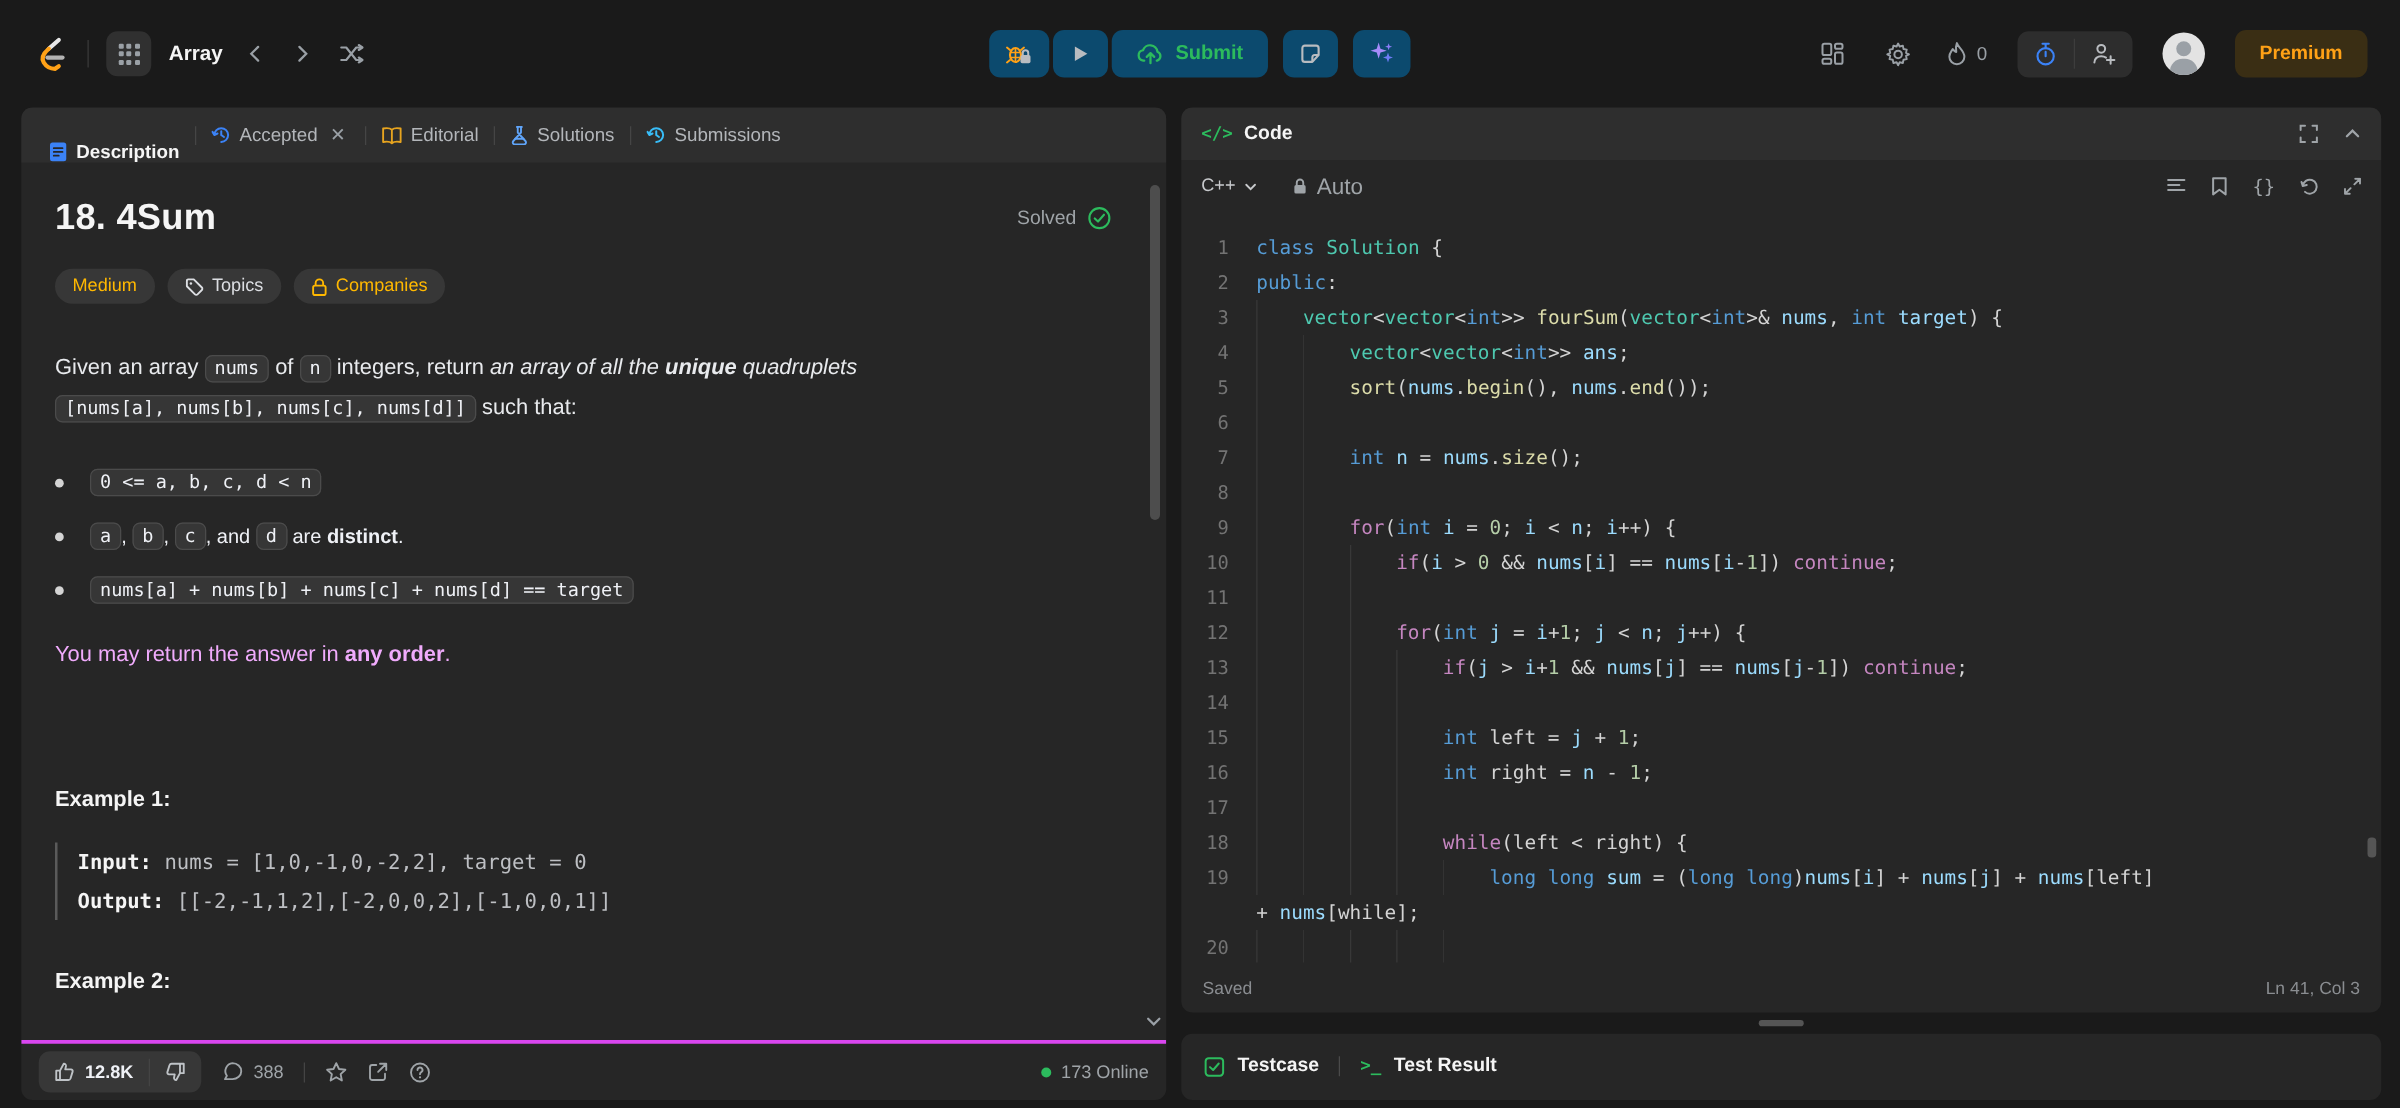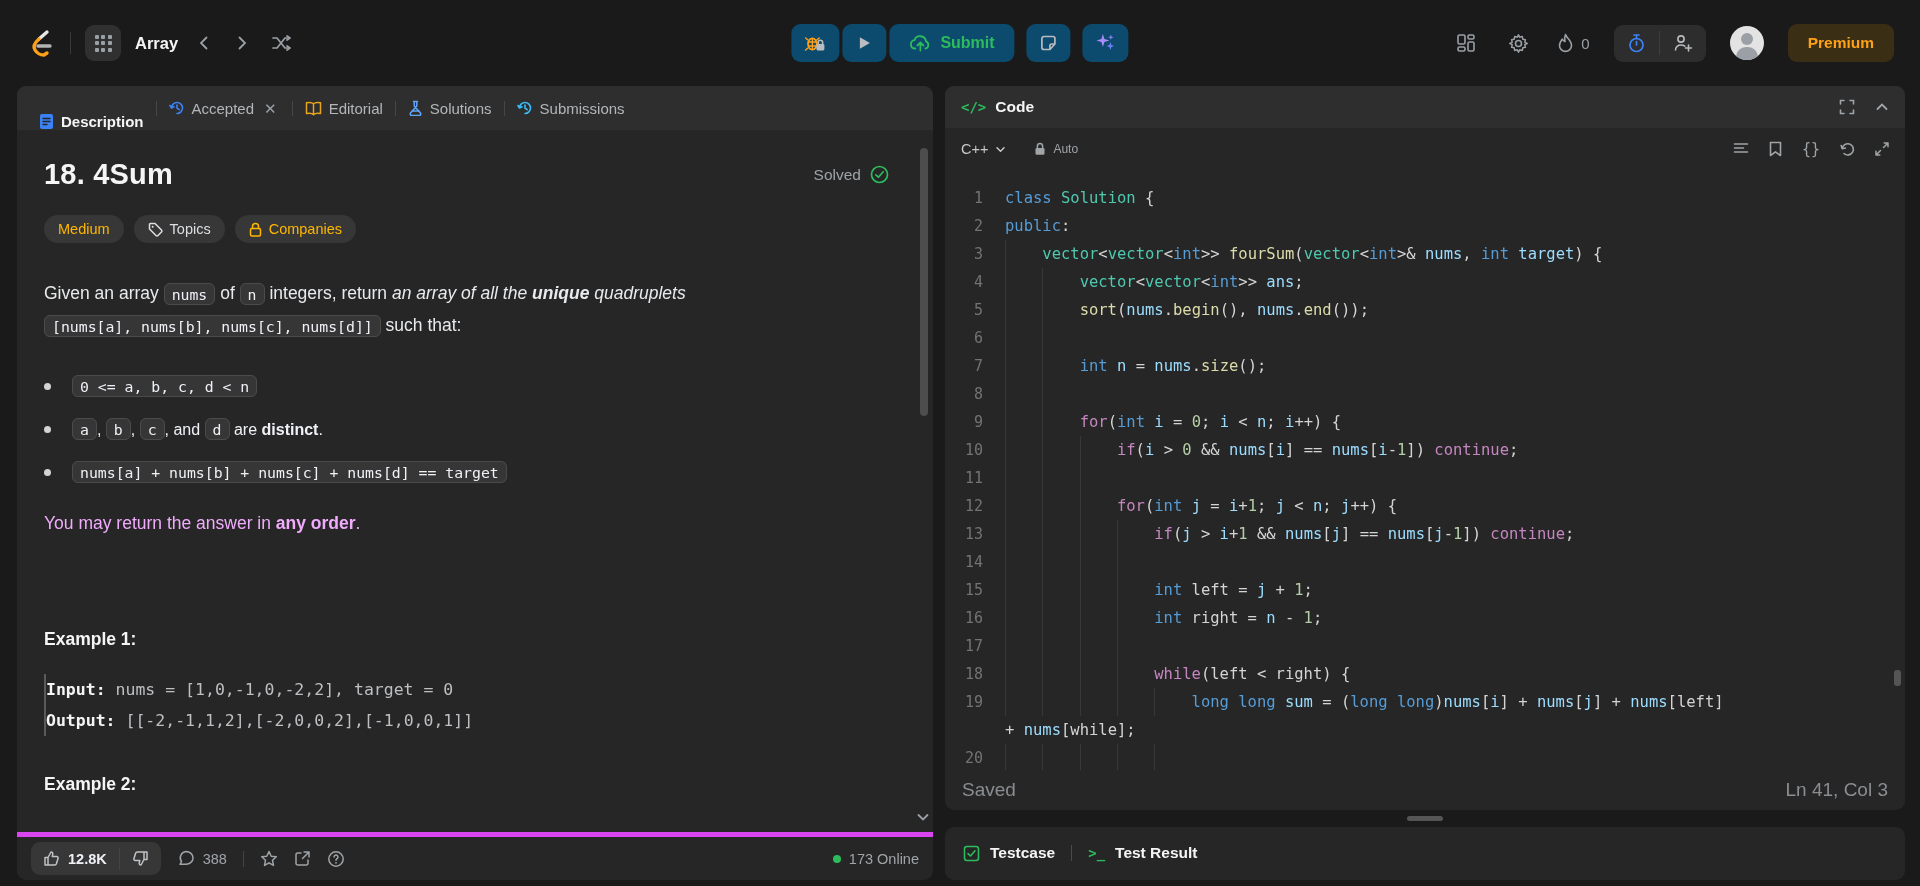--- a/index.html
+++ b/index.html
@@ -61,60 +61,60 @@
   .em { font-style:italic; }
   .st { font-weight:700; }
 
   .constraints { margin-top:36px; list-style:none; }
   .constraints li { display:flex; align-items:center; margin-bottom:25px; }
   .bullet-dot { width:7px; height:7px; border-radius:50%; background:#d4d4d4; margin-right:21px; flex:none; }
   .note { margin-top:10px; font-size:17.5px; color:#f0abfc; }
 
   .example-h { margin-top:90px; font-size:17.5px; font-weight:700; color:#f5f5f5; }
   .example-h.second { margin-top:38px; }
-  .ex-pre { margin-top:24px; border-left:2px solid #5a5a5a; padding-left:0; font-family:"DejaVu Sans Mono",monospace; font-size:16.5px; line-height:31px; }
+  .ex-pre { margin-top:24px; border-left:2px solid #5a5a5a; padding-left:16px; font-family:"DejaVu Sans Mono",monospace; font-size:16.5px; line-height:31px; }
   .ex-k { color:#f5f5f5; font-weight:700; }
   .ex-v { color:#bdbfc3; }
 
   .lp-scrollbar { position:absolute; right:5px; top:18px; width:8px; height:268px; background:#4d4d4d; border-radius:4px; }
   .lp-scroll-down { position:absolute; right:3px; bottom:8px; color:#9aa0a6; }
 
-  .lp-footer { height:48px; flex:none; border-top:5px solid #d946ef; display:flex; align-items:center; padding:0 14px; gap:16px; }
+  .lp-footer { height:48px; flex:none; border-top:3px solid #d946ef; display:flex; align-items:center; padding:0 14px; gap:16px; }
   .like-pill { display:flex; align-items:center; background:rgba(255,255,255,0.08); border-radius:9px; overflow:hidden; }
   .like-pill .seg { display:flex; align-items:center; gap:8px; padding:8px 12px; cursor:pointer; color:#9fa4a8; }
   .like-pill .count { color:#eff1f6; font-size:14.5px; font-weight:600; }
   .like-pill .sep { width:1px; height:22px; background:#444; }
   .foot-btn { display:flex; align-items:center; gap:8px; background:none; border:none; color:#9fa4a8; font-size:14.5px; cursor:pointer; font-family:"Liberation Sans",sans-serif; }
   .foot-sep { width:1px; height:16px; background:#444; }
   .online { margin-left:auto; display:flex; align-items:center; gap:8px; color:#9fa4a8; font-size:14.5px; }
   .online i { width:8px; height:8px; border-radius:50%; background:#2cbb5d; }
 
   
   .right-col { flex:1; display:flex; flex-direction:column; }
   .code-panel { height:724px; flex:none; }
   .cp-header { height:42px; background:#2e2e2e; display:flex; align-items:center; padding:0 16px; flex:none; }
   .code-glyph { color:#2cbb5d; font-family:"DejaVu Sans Mono",monospace; font-size:14px; font-weight:700; margin-right:9px; }
   .cp-title { font-size:15.5px; font-weight:700; color:#f5f5f5; }
   .cp-header-right { margin-left:auto; display:flex; align-items:center; gap:20px; color:#9fa4a8; }
 
   .cp-toolbar { height:42px; display:flex; align-items:center; padding:0 16px; flex:none; }
   .lang-select { display:flex; align-items:center; gap:7px; color:#c7c9cc; font-size:14.5px; cursor:pointer; }
-  .autosave { display:flex; align-items:center; gap:7px; color:#9fa4a8; font-size:12px; margin-left:28px; }
+  .autosave { display:flex; align-items:center; gap:7px; color:#9fa4a8; font-size:18px; margin-left:28px; }
   .cp-toolbar-right { margin-left:auto; display:flex; align-items:center; gap:20px; color:#9fa4a8; }
   .brace-glyph { font-family:"DejaVu Sans Mono",monospace; font-size:15px; }
 
   .editor { flex:1; position:relative; overflow:hidden; padding-top:14px; font-family:"DejaVu Sans Mono",monospace; font-size:15.5px; cursor:text; }
   .c-line { display:flex; height:28px; line-height:28px; white-space:pre; }
   .c-gutter { width:60px; flex:none; text-align:right; padding-right:22px; color:#737373; font-size:15px; }
   .ig { display:inline-block; width:4ch; height:28px; box-shadow:inset 1px 0 0 #383838; flex:none; }
   .tk-k { color:#569cd6; } .tk-c { color:#c586c0; } .tk-t { color:#4ec9b0; }
   .tk-f { color:#dcdcaa; } .tk-v { color:#9cdcfe; } .tk-n { color:#b5cea8; } .tk-p { color:#d4d4d4; }
   .ed-scroll-thumb { position:absolute; right:4px; top:500px; width:7px; height:16px; border-radius:3px; background:#555; }
 
-  .cp-status { height:40px; flex:none; display:flex; align-items:center; padding:0 17px; color:#8a8d91; font-size:19px; }
+  .cp-status { height:40px; flex:none; display:flex; align-items:center; padding:0 17px; color:#8a8d91; font-size:14px; }
   .cp-status .right { margin-left:auto; }
 
   .drag-row { height:18px; display:flex; align-items:center; justify-content:center; }
   .drag-dash { width:36px; height:5px; border-radius:3px; background:#555; cursor:row-resize; }
 
   .console-panel { height:57px; flex-direction:row; align-items:center; padding:0 18px; display:flex; }
   .console-tab { display:flex; align-items:center; gap:10px; font-size:15.5px; font-weight:700; color:#f5f5f5; cursor:pointer; }
   .console-sep { width:1px; height:16px; background:#4a4a4a; margin:0 16px; }
   .term-glyph { color:#2cbb5d; font-family:"DejaVu Sans Mono",monospace; font-size:14px; font-weight:700; }
 

